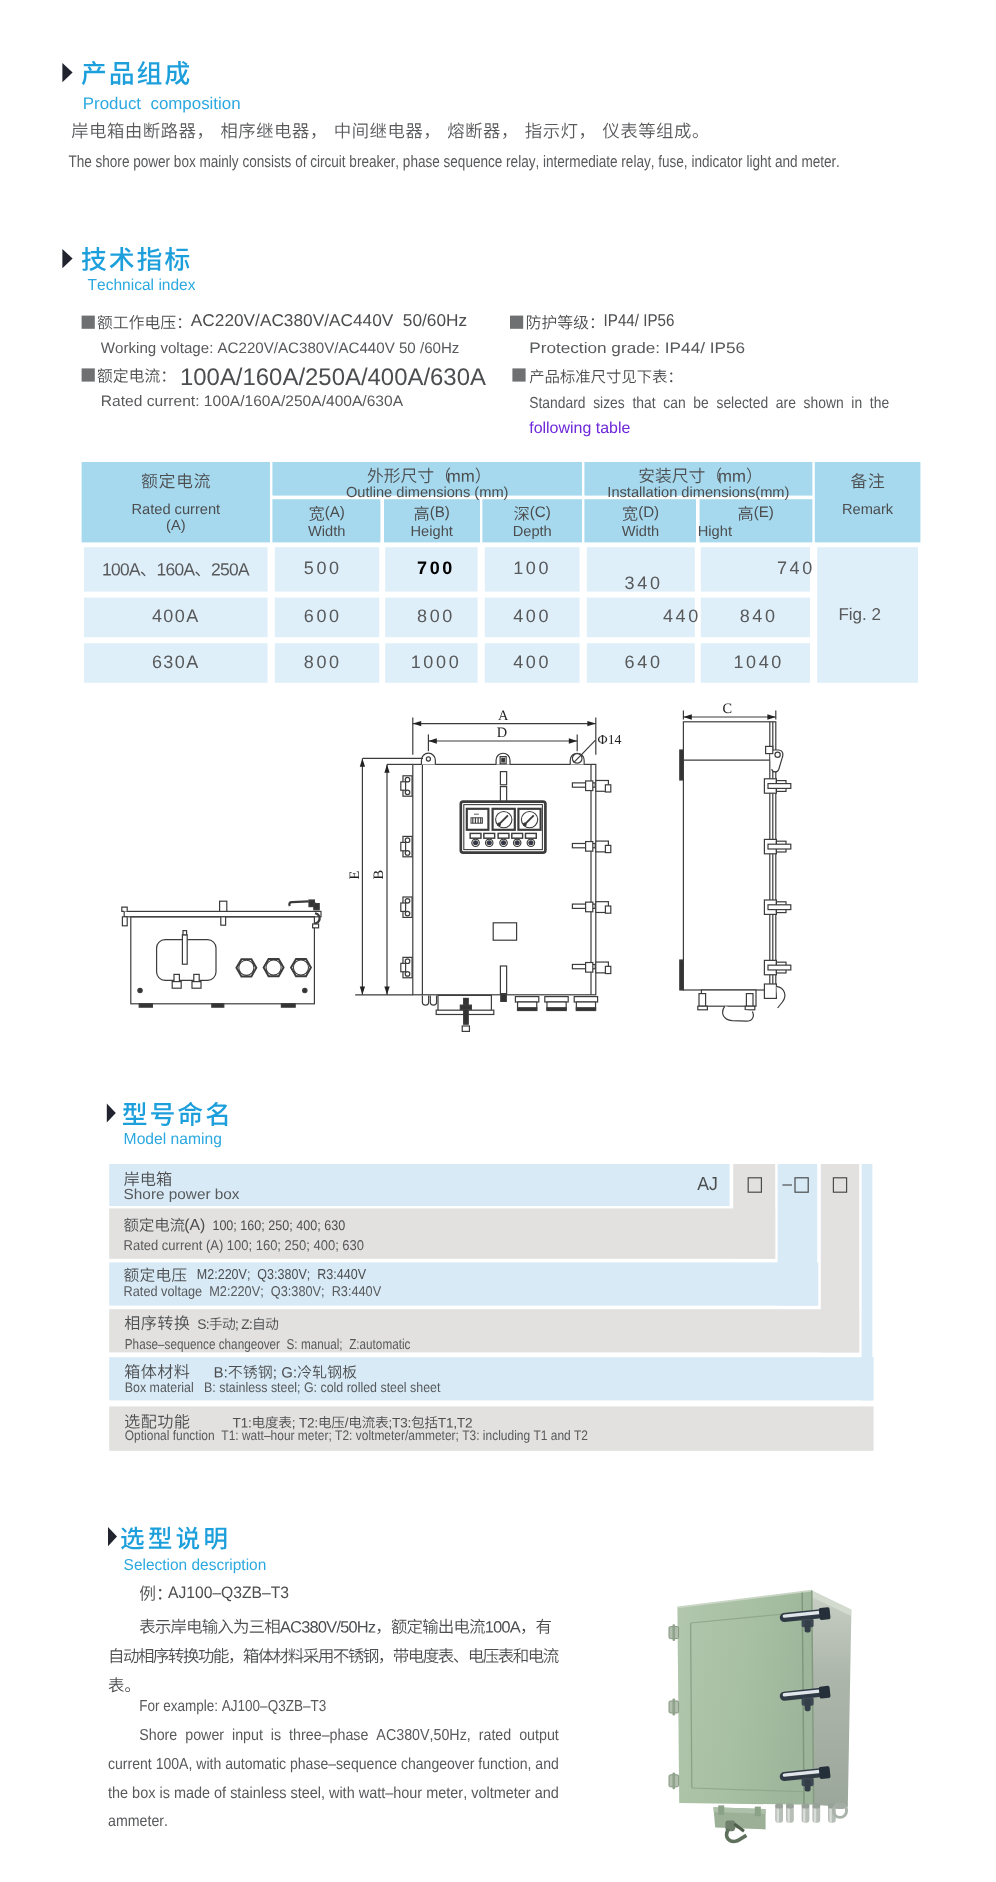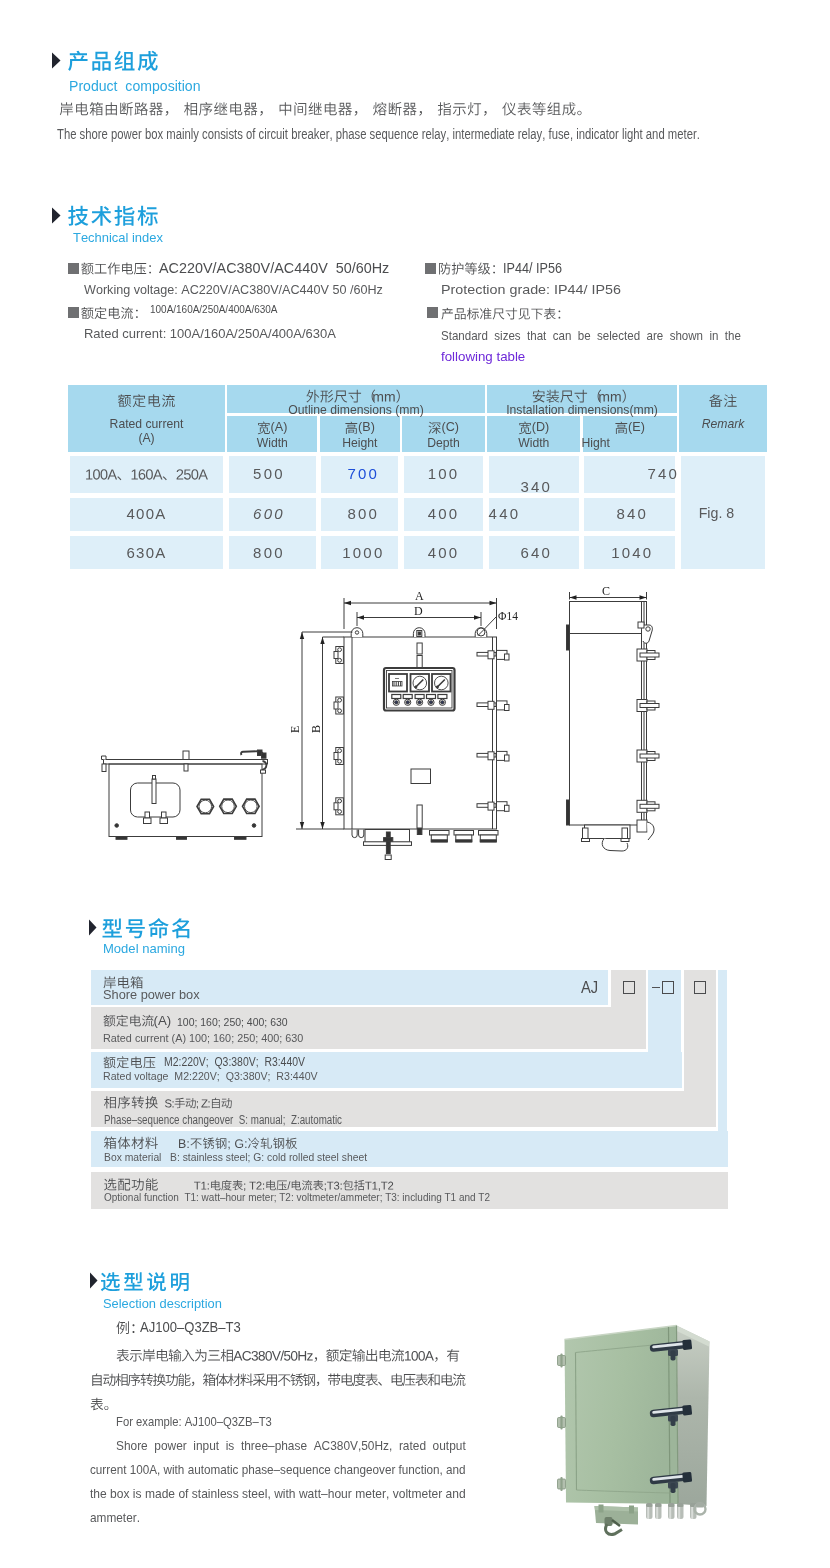--- a/index.html
+++ b/index.html
@@ -1,21 +1,21 @@
 <!DOCTYPE html>
 <html><head><meta charset="utf-8"><style>html,body{margin:0;padding:0;background:#fff;}*{box-sizing:border-box;}body{font-family:"Liberation Sans",sans-serif;font-kerning:none;}#page{position:relative;width:830px;height:1568px;overflow:hidden;background:#fff;}</style></head><body>
 <div id="page">
     <div style="position:absolute;left:69.0px;top:78px;font-size:14px;color:#2ba8e0;white-space:pre;line-height:1.18;transform:scaleX(1.0060);transform-origin:0 0;">Product  composition</div>
     <div style="position:absolute;left:57.0px;top:126.8px;font-size:13.8px;color:#58595b;white-space:pre;line-height:1.18;transform:scaleX(0.8186);transform-origin:0 0;">The shore power box mainly consists of circuit breaker, phase sequence relay, intermediate relay, fuse, indicator light and meter.</div>
     <div style="position:absolute;left:73.0px;top:230.0px;font-size:13.2px;color:#2ba8e0;white-space:pre;line-height:1.18;transform:scaleX(0.9813);transform-origin:0 0;">Technical index</div>
     <div style="position:absolute;left:68px;top:263px;width:10.5px;height:10.5px;background:#6f7072;"></div>
     <div style="position:absolute;left:158.5px;top:259.9px;font-size:14.2px;color:#4c4d4f;white-space:pre;line-height:1.18;transform:scaleX(1.0139);transform-origin:0 0;">AC220V/AC380V/AC440V  50/60Hz</div>
     <div style="position:absolute;left:83.5px;top:282.9px;font-size:12.6px;color:#58595b;white-space:pre;line-height:1.18;transform:scaleX(0.9998);transform-origin:0 0;">Working voltage: AC220V/AC380V/AC440V 50 /60Hz</div>
     <div style="position:absolute;left:68px;top:307px;width:10.5px;height:10.5px;background:#6f7072;"></div>
-    <div style="position:absolute;left:150.0px;top:304.4px;font-size:10px;color:#4c4d4f;white-space:pre;line-height:1.18;transform:scaleX(0.9967);transform-origin:0 0;">100A/160A/250A/400A/630A</div>
+    <div style="position:absolute;left:150.0px;top:304.4px;font-size:20px;color:#4c4d4f;white-space:pre;line-height:1.18;transform:scaleX(0.9967);transform-origin:0 0;">100A/160A/250A/400A/630A</div>
     <div style="position:absolute;left:83.5px;top:326.6px;font-size:12.6px;color:#58595b;white-space:pre;line-height:1.18;transform:scaleX(1.0308);transform-origin:0 0;">Rated current: 100A/160A/250A/400A/630A</div>
     <div style="position:absolute;left:425px;top:263px;width:10.5px;height:10.5px;background:#6f7072;"></div>
     <div style="position:absolute;left:503.0px;top:259.9px;font-size:14.2px;color:#4c4d4f;white-space:pre;line-height:1.18;transform:scaleX(0.8897);transform-origin:0 0;">IP44/ IP56</div>
     <div style="position:absolute;left:441.0px;top:282.9px;font-size:12.6px;color:#58595b;white-space:pre;line-height:1.18;transform:scaleX(1.1371);transform-origin:0 0;">Protection grade: IP44/ IP56</div>
     <div style="position:absolute;left:427px;top:307px;width:10.5px;height:10.5px;background:#6f7072;"></div>
     <div style="position:absolute;left:441.0px;top:328.0px;font-size:13.3px;color:#58595b;white-space:pre;line-height:1.18;transform:scaleX(0.8689);transform-origin:0 0;">Standard  sizes  that  can  be  selected  are  shown  in  the</div>
     <div style="position:absolute;left:441.0px;top:348.5px;font-size:13.3px;color:#6d28d9;white-space:pre;line-height:1.18;">following table</div>
     <div style="position:absolute;left:68.2px;top:385.2px;width:156.6px;height:66.6px;background:#a6d9ee;"></div>
     <div style="position:absolute;left:679.2px;top:385.2px;width:87.6px;height:66.6px;background:#a6d9ee;"></div>
     <div style="position:absolute;left:227.2px;top:385.2px;width:257.6px;height:27.9px;background:#a6d9ee;"></div>
@@ -41,49 +41,49 @@
     <div style="position:absolute;left:228.8px;top:536.3px;width:86.9px;height:32.9px;background:#deeff9;"></div>
     <div style="position:absolute;left:321.3px;top:536.3px;width:76.9px;height:32.9px;background:#deeff9;"></div>
     <div style="position:absolute;left:403.8px;top:536.3px;width:79.4px;height:32.9px;background:#deeff9;"></div>
     <div style="position:absolute;left:488.8px;top:536.3px;width:89.9px;height:32.9px;background:#deeff9;"></div>
     <div style="position:absolute;left:584.3px;top:536.3px;width:90.9px;height:32.9px;background:#deeff9;"></div>
     <div style="position:absolute;left:680.8px;top:456.3px;width:84.4px;height:112.9px;background:#deeff9;"></div>
     <div style="position:absolute;left:67.0px;top:416.5px;font-size:12.2px;color:#4c4d4f;white-space:pre;line-height:1.18;width:159.0px;white-space:normal;text-align:center;">Rated current</div>
     <div style="position:absolute;left:67.0px;top:430.8px;font-size:12.2px;color:#4c4d4f;white-space:pre;line-height:1.18;width:159.0px;white-space:normal;text-align:center;">(A)</div>
     <div style="position:absolute;left:226.0px;top:402.8px;font-size:12.2px;color:#4c4d4f;white-space:pre;line-height:1.18;width:260.0px;white-space:normal;text-align:center;">Outline dimensions (mm)</div>
     <div style="position:absolute;left:486.0px;top:402.8px;font-size:12.2px;color:#4c4d4f;white-space:pre;line-height:1.18;width:192.0px;white-space:normal;text-align:center;">Installation dimensions(mm)</div>
-    <div style="position:absolute;left:678.0px;top:416.5px;font-size:12.2px;color:#4c4d4f;white-space:pre;line-height:1.18;width:90.0px;white-space:normal;text-align:center;font-style:italic;">Remark</div>
+    <div style="position:absolute;left:678.0px;top:416.5px;font-size:12.2px;color:#4c4d4f;white-space:pre;line-height:1.18;width:90.0px;white-space:normal;text-align:center;">Remark</div>
     <div style="position:absolute;left:270.6px;top:420.3px;font-size:12.6px;color:#4c4d4f;white-space:pre;line-height:1.18;">(A)</div>
     <div style="position:absolute;left:226.0px;top:435.9px;font-size:12.2px;color:#4c4d4f;white-space:pre;line-height:1.18;width:92.5px;white-space:normal;text-align:center;">Width</div>
     <div style="position:absolute;left:358.1px;top:420.3px;font-size:12.6px;color:#4c4d4f;white-space:pre;line-height:1.18;">(B)</div>
     <div style="position:absolute;left:318.5px;top:435.9px;font-size:12.2px;color:#4c4d4f;white-space:pre;line-height:1.18;width:82.5px;white-space:normal;text-align:center;">Height</div>
     <div style="position:absolute;left:441.5px;top:420.3px;font-size:12.6px;color:#4c4d4f;white-space:pre;line-height:1.18;">(C)</div>
     <div style="position:absolute;left:401.0px;top:435.9px;font-size:12.2px;color:#4c4d4f;white-space:pre;line-height:1.18;width:85.0px;white-space:normal;text-align:center;">Depth</div>
     <div style="position:absolute;left:531.8px;top:420.3px;font-size:12.6px;color:#4c4d4f;white-space:pre;line-height:1.18;">(D)</div>
     <div style="position:absolute;left:486.0px;top:435.9px;font-size:12.2px;color:#4c4d4f;white-space:pre;line-height:1.18;width:95.5px;white-space:normal;text-align:center;">Width</div>
     <div style="position:absolute;left:628.1px;top:420.3px;font-size:12.6px;color:#4c4d4f;white-space:pre;line-height:1.18;">(E)</div>
     <div style="position:absolute;left:581.5px;top:435.9px;font-size:12.2px;color:#4c4d4f;white-space:pre;line-height:1.18;width:96.5px;white-space:normal;">Hight</div>
     <div style="position:absolute;left:222.7px;top:465.3px;font-size:15.0px;color:#58595b;white-space:pre;line-height:1.18;letter-spacing:2.20px;width:92.5px;white-space:normal;text-align:center;">500</div>
-    <div style="position:absolute;left:322.1px;top:465.3px;font-size:15.0px;color:#1d4ed8;white-space:pre;line-height:1.18;letter-spacing:2.20px;width:82.5px;white-space:normal;text-align:center;">700</div>
+    <div style="position:absolute;left:322.1px;top:465.3px;font-size:15.0px;color:#000000;white-space:pre;line-height:1.18;letter-spacing:2.20px;width:82.5px;white-space:normal;text-align:center;font-weight:bold;">700</div>
     <div style="position:absolute;left:401.0px;top:465.3px;font-size:15.0px;color:#58595b;white-space:pre;line-height:1.18;letter-spacing:2.20px;width:85.0px;white-space:normal;text-align:center;">100</div>
     <div style="position:absolute;left:488.6px;top:465.3px;font-size:15.0px;color:#58595b;white-space:pre;line-height:1.18;letter-spacing:2.20px;width:95.5px;white-space:normal;text-align:center;margin-top:13px;">340</div>
     <div style="position:absolute;left:584.0px;top:465.3px;font-size:15.0px;color:#58595b;white-space:pre;line-height:1.18;letter-spacing:2.20px;width:96.5px;white-space:normal;text-align:center;margin-left:31px;">740</div>
     <div style="position:absolute;left:67.0px;top:505.3px;font-size:15.0px;color:#58595b;white-space:pre;line-height:1.18;letter-spacing:1.20px;width:159.0px;white-space:normal;text-align:center;">400A</div>
-    <div style="position:absolute;left:222.7px;top:505.3px;font-size:15.0px;color:#58595b;white-space:pre;line-height:1.18;letter-spacing:2.20px;width:92.5px;white-space:normal;text-align:center;font-style:italic;">600</div>
+    <div style="position:absolute;left:222.7px;top:505.3px;font-size:15.0px;color:#58595b;white-space:pre;line-height:1.18;letter-spacing:2.20px;width:92.5px;white-space:normal;text-align:center;">600</div>
     <div style="position:absolute;left:322.1px;top:505.3px;font-size:15.0px;color:#58595b;white-space:pre;line-height:1.18;letter-spacing:2.20px;width:82.5px;white-space:normal;text-align:center;">800</div>
     <div style="position:absolute;left:401.0px;top:505.3px;font-size:15.0px;color:#58595b;white-space:pre;line-height:1.18;letter-spacing:2.20px;width:85.0px;white-space:normal;text-align:center;">400</div>
-    <div style="position:absolute;left:488.6px;top:505.3px;font-size:15.0px;color:#58595b;white-space:pre;line-height:1.18;letter-spacing:2.20px;width:95.5px;white-space:normal;text-align:left;">440</div>
+    <div style="position:absolute;left:488.6px;top:505.3px;font-size:15.0px;color:#58595b;white-space:pre;line-height:1.18;letter-spacing:2.20px;width:95.5px;white-space:normal;text-align:right;">440</div>
     <div style="position:absolute;left:584.0px;top:505.3px;font-size:15.0px;color:#58595b;white-space:pre;line-height:1.18;letter-spacing:2.20px;width:96.5px;white-space:normal;text-align:center;">840</div>
     <div style="position:absolute;left:67.0px;top:543.5px;font-size:15.0px;color:#58595b;white-space:pre;line-height:1.18;letter-spacing:1.20px;width:159.0px;white-space:normal;text-align:center;">630A</div>
     <div style="position:absolute;left:222.7px;top:543.5px;font-size:15.0px;color:#58595b;white-space:pre;line-height:1.18;letter-spacing:2.20px;width:92.5px;white-space:normal;text-align:center;">800</div>
     <div style="position:absolute;left:322.1px;top:543.5px;font-size:15.0px;color:#58595b;white-space:pre;line-height:1.18;letter-spacing:2.20px;width:82.5px;white-space:normal;text-align:center;">1000</div>
     <div style="position:absolute;left:401.0px;top:543.5px;font-size:15.0px;color:#58595b;white-space:pre;line-height:1.18;letter-spacing:2.20px;width:85.0px;white-space:normal;text-align:center;">400</div>
     <div style="position:absolute;left:488.6px;top:543.5px;font-size:15.0px;color:#58595b;white-space:pre;line-height:1.18;letter-spacing:2.20px;width:95.5px;white-space:normal;text-align:center;">640</div>
     <div style="position:absolute;left:584.0px;top:543.5px;font-size:15.0px;color:#58595b;white-space:pre;line-height:1.18;letter-spacing:2.20px;width:96.5px;white-space:normal;text-align:center;">1040</div>
-    <div style="position:absolute;left:698.7px;top:504.9px;font-size:14.2px;color:#58595b;white-space:pre;line-height:1.18;">Fig. 8</div>
+    <div style="position:absolute;left:698.7px;top:504.9px;font-size:14.2px;color:#58595b;white-space:pre;line-height:1.18;">Fig. 2</div>
     <div style="position:absolute;left:102.5px;top:940.7px;font-size:13.2px;color:#2ba8e0;white-space:pre;line-height:1.18;transform:scaleX(0.9890);transform-origin:0 0;">Model naming</div>
     <div style="position:absolute;left:610.5px;top:969.5px;width:35.0px;height:79.0px;background:#e2e1e0;"></div>
     <div style="position:absolute;left:647.8px;top:969.5px;width:33.7px;height:118.5px;background:#d7eaf6;"></div>
     <div style="position:absolute;left:684.0px;top:969.5px;width:31.5px;height:157.0px;background:#e2e1e0;"></div>
     <div style="position:absolute;left:717.7px;top:969.5px;width:9.8px;height:197.0px;background:#d7eaf6;"></div>
     <div style="position:absolute;left:90.5px;top:969.5px;width:517.5px;height:35.0px;background:#d7eaf6;"></div>
     <div style="position:absolute;left:90.5px;top:1007.0px;width:555.0px;height:41.5px;background:#e2e1e0;"></div>
     <div style="position:absolute;left:90.5px;top:1051.5px;width:591.0px;height:36.5px;background:#d7eaf6;"></div>
     <div style="position:absolute;left:90.5px;top:1090.5px;width:625.0px;height:36.0px;background:#e2e1e0;"></div>
     <div style="position:absolute;left:90.5px;top:1130.5px;width:637.0px;height:36.0px;background:#d7eaf6;"></div>

